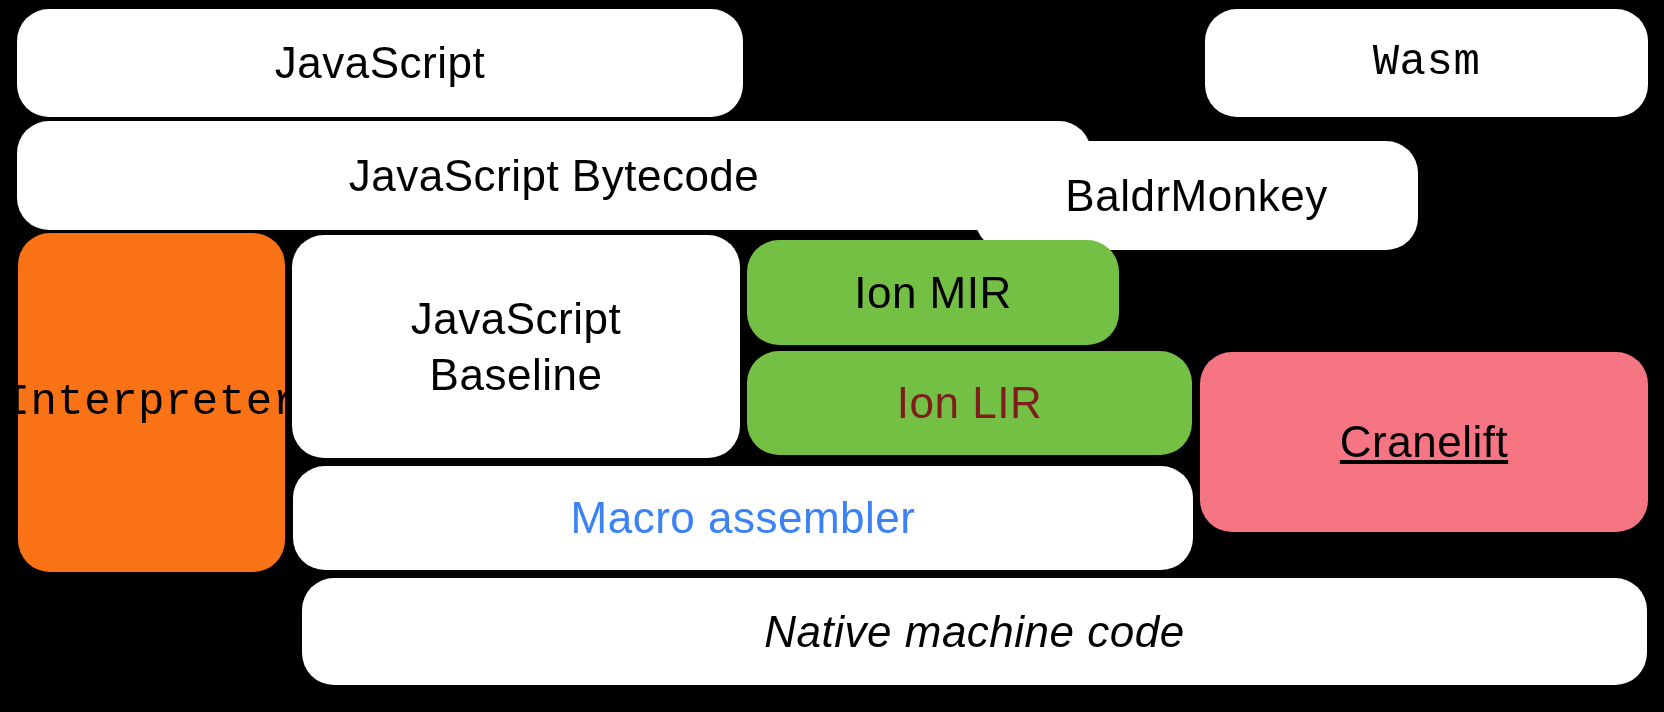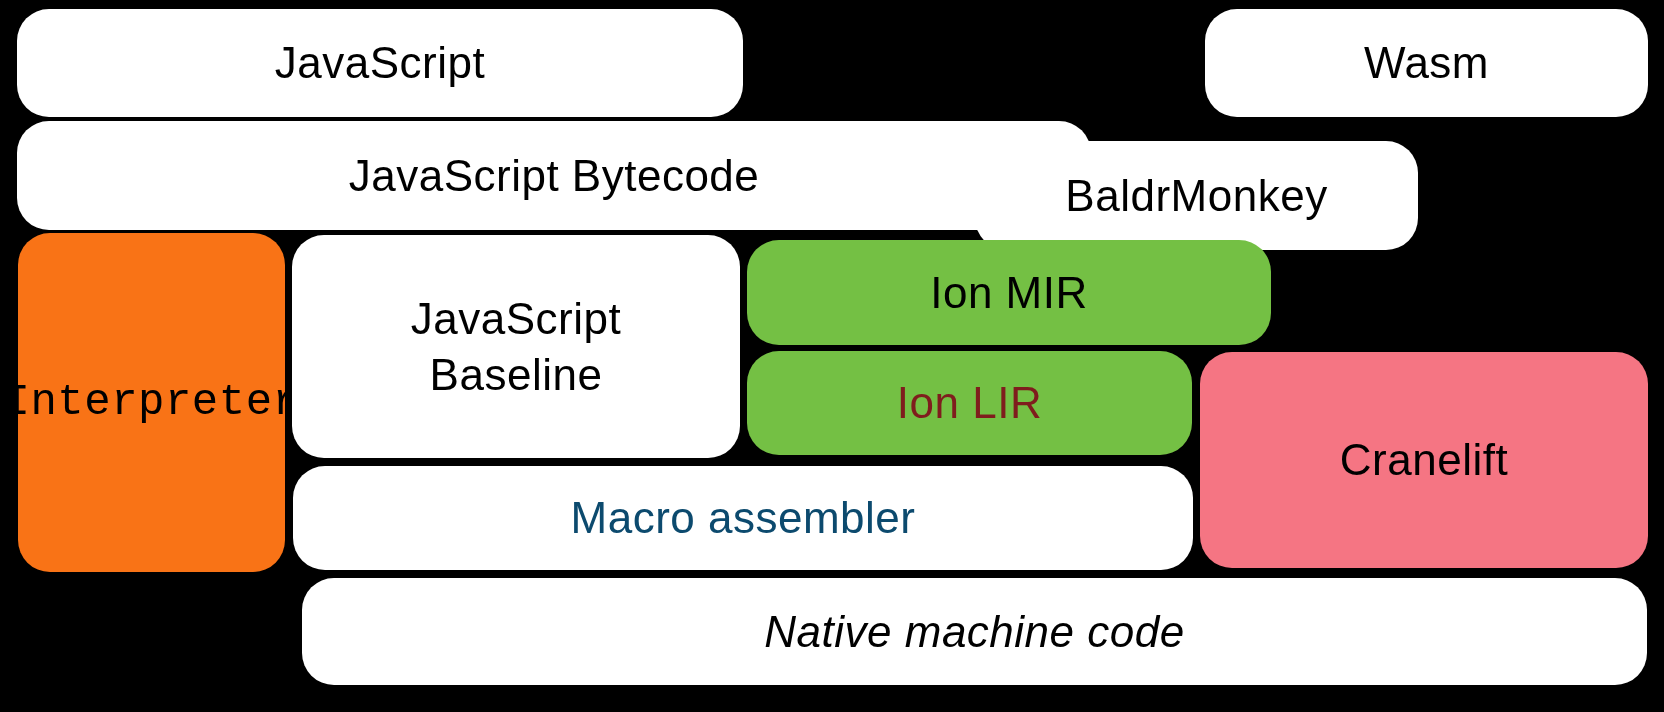--- a/index.html
+++ b/index.html
@@ -32,44 +32,44 @@
     letter-spacing: 0.5px;
   }
 </style>
 </head>
 <body>
 
 <div class="diagram-canvas" style="background: rgb(0, 0, 0); width: 1664px; height: 712px;">
     <div class="node" style="left: 17px; top: 9px; width: 726px; height: 108px; background: rgb(255, 255, 255);">
       <span class="node-label" style="color: rgb(0, 0, 0);">JavaScript</span>
     </div>
-    <div class="node" style="left: 1205px; top: 9px; width: 443px; height: 108px; background: rgb(255, 255, 255);">
+    <div class="node" style="left: 1205px; top: 9px; width: 443px; height: 108px; background: rgb(255, 255, 255); font-family: Liberation Mono, monospace;">
       <span class="node-label" style="color: rgb(0, 0, 0);">Wasm</span>
     </div>
     <div class="node" style="left: 17px; top: 121px; width: 1074px; height: 109px; background: rgb(255, 255, 255);">
       <span class="node-label" style="color: rgb(0, 0, 0);">JavaScript Bytecode</span>
     </div>
     <div class="node" style="left: 975px; top: 121px; width: 443px; height: 109px; background: rgb(255, 255, 255); margin-top: 20px;">
       <span class="node-label" style="color: rgb(0, 0, 0);">BaldrMonkey</span>
     </div>
     <div class="node" style="left: 18px; top: 233px; width: 267px; height: 339px; background: #f97316; font-family: Liberation Mono, monospace;">
       <span class="node-label" style="color: rgb(0, 0, 0);">Interpreter</span>
     </div>
     <div class="node" style="left: 292px; top: 235px; width: 448px; height: 223px; background: rgb(255, 255, 255);">
       <span class="node-label" style="color: rgb(0, 0, 0);">JavaScript
 Baseline</span>
     </div>
-    <div class="node" style="left: 747px; top: 240px; width: 524px; height: 105px; background: rgb(116, 192, 68);">
+    <div class="node" style="left: 747px; top: 240px; width: 372px; height: 105px; background: rgb(116, 192, 68);">
       <span class="node-label" style="color: rgb(0, 0, 0);">Ion MIR</span>
     </div>
     <div class="node" style="left: 747px; top: 351px; width: 445px; height: 104px; background: rgb(116, 192, 68);">
       <span class="node-label" style="color: #7f1d1d;">Ion LIR</span>
     </div>
-    <div class="node" style="left: 1200px; top: 352px; width: 448px; height: 216px; background: rgb(245, 117, 131);">
+    <div class="node" style="left: 1200px; top: 352px; width: 448px; height: 180px; background: rgb(245, 117, 131); text-decoration: underline;">
       <span class="node-label" style="color: rgb(0, 0, 0);">Cranelift</span>
     </div>
     <div class="node" style="left: 293px; top: 466px; width: 900px; height: 104px; background: rgb(255, 255, 255);">
-      <span class="node-label" style="color: #0c4a6e;">Macro assembler</span>
+      <span class="node-label" style="color: #3b82f6;">Macro assembler</span>
     </div>
     <div class="node" style="left: 302px; top: 578px; width: 1345px; height: 107px; background: rgb(255, 255, 255); font-style: italic;">
       <span class="node-label" style="color: rgb(0, 0, 0);">Native machine code</span>
     </div>
   </div>
 
 </body></html>

